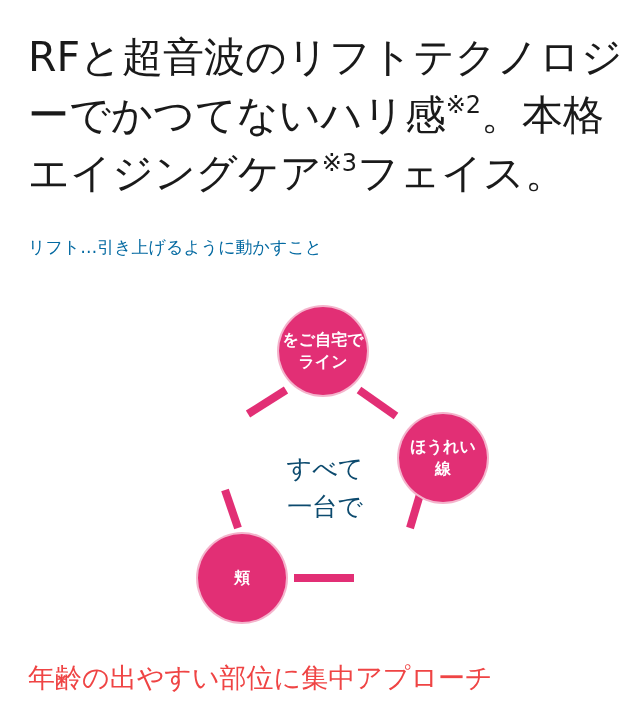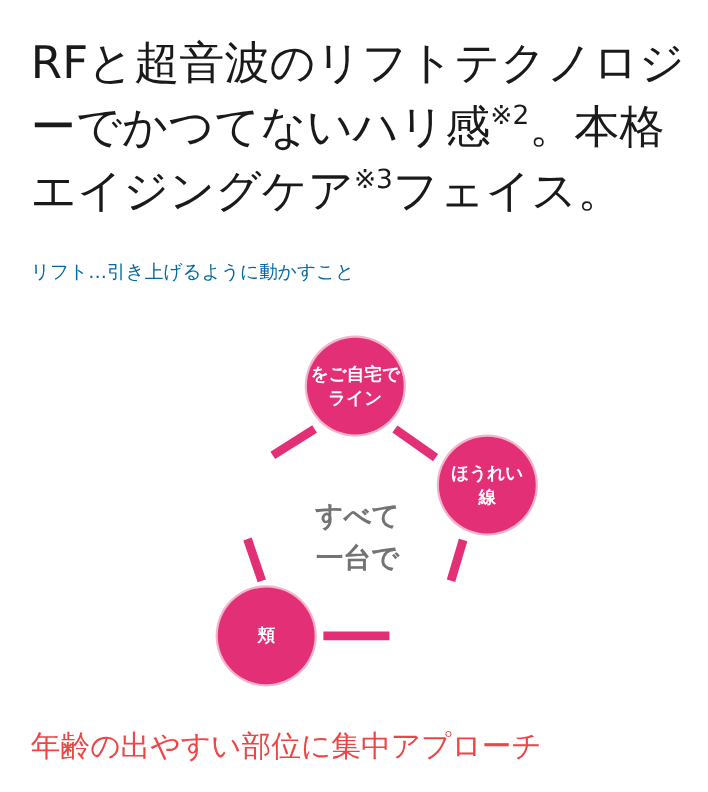--- a/index.html
+++ b/index.html
@@ -23,21 +23,21 @@
     .node {
       position: absolute; width: 88px; height: 88px; border-radius: 50%;
       background: #e22f75; color: #ffffff; display: flex; align-items: center;
       justify-content: center; text-align: center; font-weight: bold;
       font-size: 16px; line-height: 22px; box-sizing: border-box;
       box-shadow: 0 0 0 2px #f4b4cc;
     }
     .node span { display: block; white-space: pre-line; }
     .center-text {
       position: absolute; left: 280px; top: 450px; width: 90px;
-      text-align: center; color: #737373; font-weight: bold;
+      text-align: center; color: #0c4a6e; font-weight: normal;
       font-size: 25px; line-height: 38px; white-space: pre-line;
     }
     .footer {
       position: absolute; left: 28px; top: 660px;
       font-size: 27px; white-space: nowrap; color: #ef4444;
     }
   </style>
 </head>
 <body>
 
@@ -57,21 +57,21 @@
       <line x1="421" y1="491" x2="410" y2="528"></line>
       <line x1="294" y1="578" x2="354" y2="578"></line>
       <line x1="225" y1="490" x2="238" y2="528"></line>
     </g>
   </svg>
 
   <div class="node" style="left:279px;top:307px">
     <span>をご自宅で
 ライン</span>
   </div>
-  <div class="node" style="left:399px;top:397px">
+  <div class="node" style="left:399px;top:414px">
     <span>ほうれい
 線</span>
   </div>
   <div class="node" style="left:198px;top:534px">
     <span>頬</span>
   </div>
 
   <div class="center-text">すべて
 一台で</div>
 </div>

